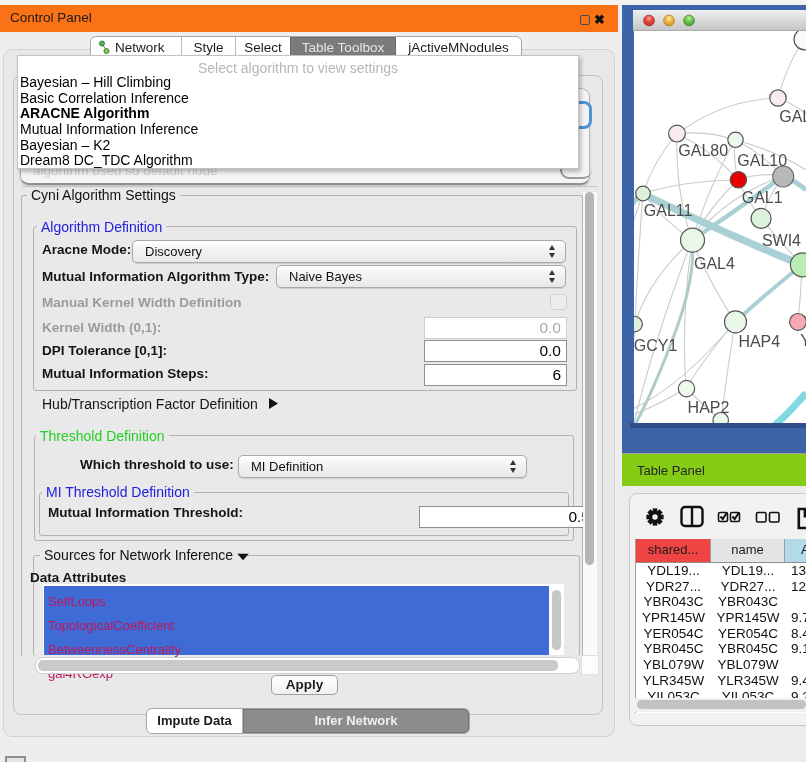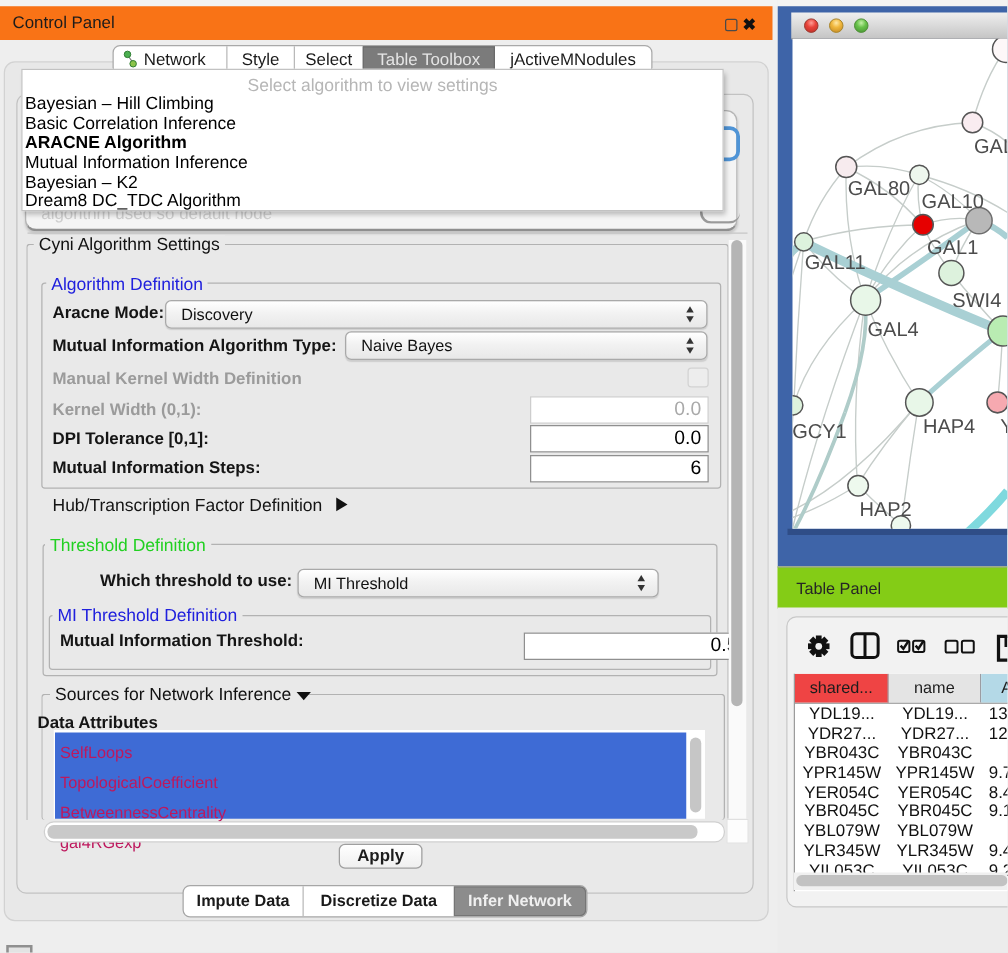--- a/index.html
+++ b/index.html
@@ -97,21 +97,21 @@
   <div class="abs" style="left:42px;top:396px;font-size:14px;font-weight:500;color:#141414;">Hub/Transcription Factor Definition</div>
   <svg class="abs" style="left:267px;top:397px;" width="12" height="13" viewBox="0 0 12 13">
       <path d="M2 1 L11 6.5 L2 12 Z" fill="#111"></path>
     </svg>
 
   <div class="gbox" style="left:34px;top:435px;width:538px;height:104px;"></div>
   <div class="gtitle" style="left:36px;top:429px;color:#21d021;">Threshold Definition</div>
 
   <div class="lbl abs" style="left:80px;top:457px;">Which threshold to use:</div>
   <div class="combo" style="left:238px;top:455px;width:287px;">
-    <div class="ct">MI Threshold</div>
+    <div class="ct">MI Definition</div>
     <svg class="ar" viewBox="0 0 8 15">
         <path d="M4 1 L7 6 L1 6 Z" fill="#333"></path>
         <path d="M4 14 L7 9 L1 9 Z" fill="#333"></path>
       </svg>
   </div>
 
   <div class="gbox" style="left:39px;top:492px;width:528px;height:42px;"></div>
   <div class="gtitle" style="left:42px;top:485px;color:#2020dd;">MI Threshold Definition</div>
 
   <div class="lbl abs" style="left:48px;top:505px;">Mutual Information Threshold:</div>
@@ -138,21 +138,20 @@
   <div class="abs" style="left:583px;top:192px;width:14px;height:482px;background:#fafafa;"></div>
   <div class="abs" style="left:585px;top:192px;width:9px;height:373px;background:#b5b5b5;border-radius:5px;"></div>
 
   <div class="abs" style="left:581px;top:655px;width:16px;height:18px;background:#fdfdfd;border:1px solid #e0e0e0;"></div>
 
   <div class="abs" style="left:271px;top:675px;width:65px;height:18px;border:1px solid #9f9f9f;border-radius:5px;
        background:linear-gradient(#ffffff,#efefef);text-align:center;font-size:13.5px;font-weight:600;color:#1d1d1d;line-height:18px;">Apply</div>
 
   <div class="abs" style="left:146px;top:708px;width:322px;height:24px;background:#ffffff;border:1px solid #a6a6a6;border-radius:6px;display:flex;">
     <div style="width:95px;border-right:1px solid #b9b9b9;text-align:center;font-size:13px;font-weight:600;line-height:23px;color:#1a1a1a;">Impute Data</div>
-    <div style="width:120px;text-align:center;font-size:13px;font-weight:600;line-height:23px;color:#1a1a1a;">Discretize Data</div>
     <div style="flex:1;background:#8c8c8c;box-shadow:inset 0 0 0 1px #757575;border-radius:0 5px 5px 0;text-align:center;font-size:13px;font-weight:600;line-height:23px;color:#f0f0f0;">Infer Network</div>
   </div>
 
   <div class="abs" style="left:5px;top:756px;width:17px;height:16px;border:2px solid #8f8f8f;background:#e3e3e3;"></div>
 
   <div class="abs" style="left:17px;top:55px;width:559.5px;height:112px;background:#ffffff;
        border:1px solid #c2c2c2;box-shadow:2px 3px 4px rgba(0,0,0,0.25);">
     <div class="abs" style="left:0;top:4px;width:560px;text-align:center;font-size:14px;color:#b6b6b6;">Select algorithm to view settings</div>
     <div class="abs" style="left:2px;top:19px;font-size:14px;color:#000;line-height:15.65px;white-space:nowrap;">
       Bayesian – Hill Climbing<br>

